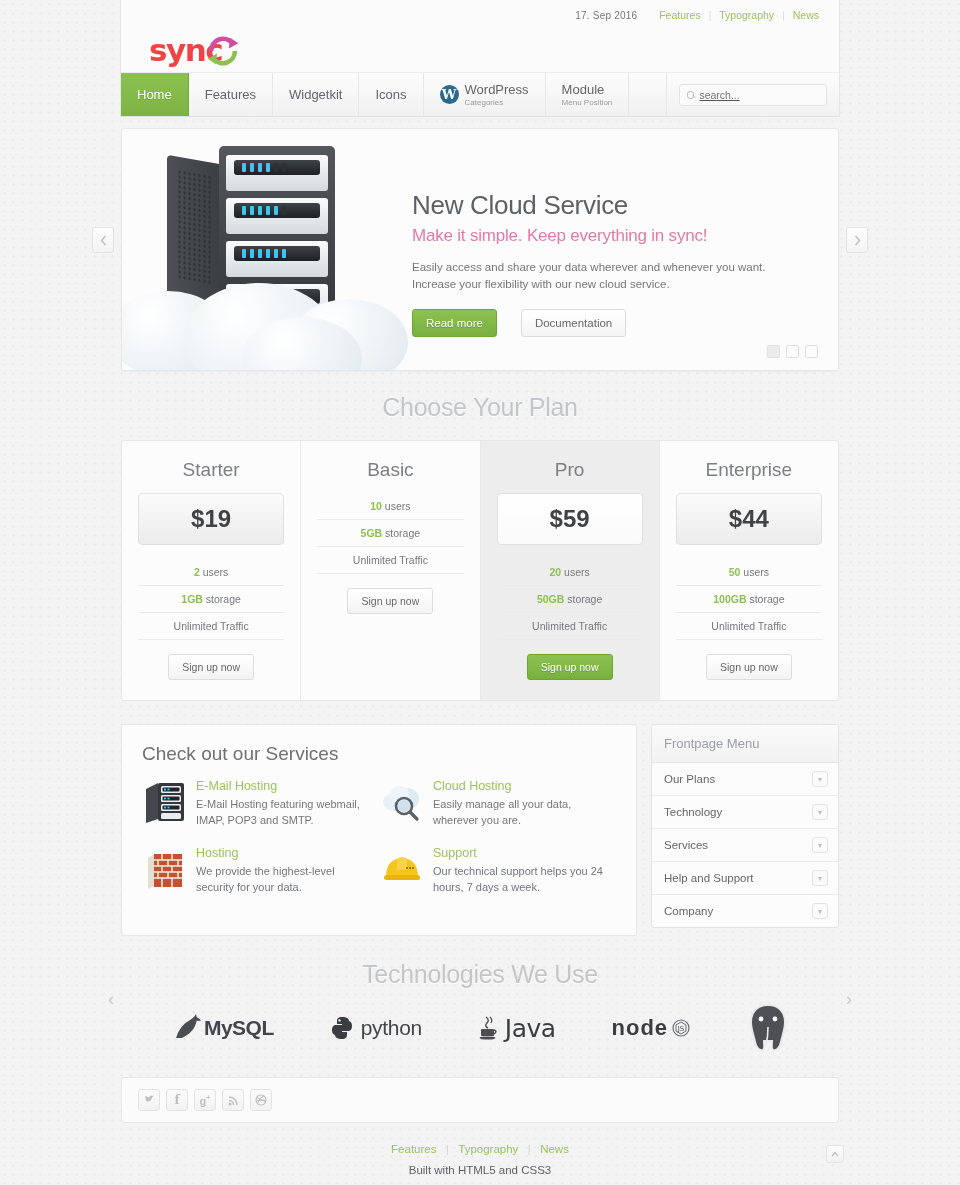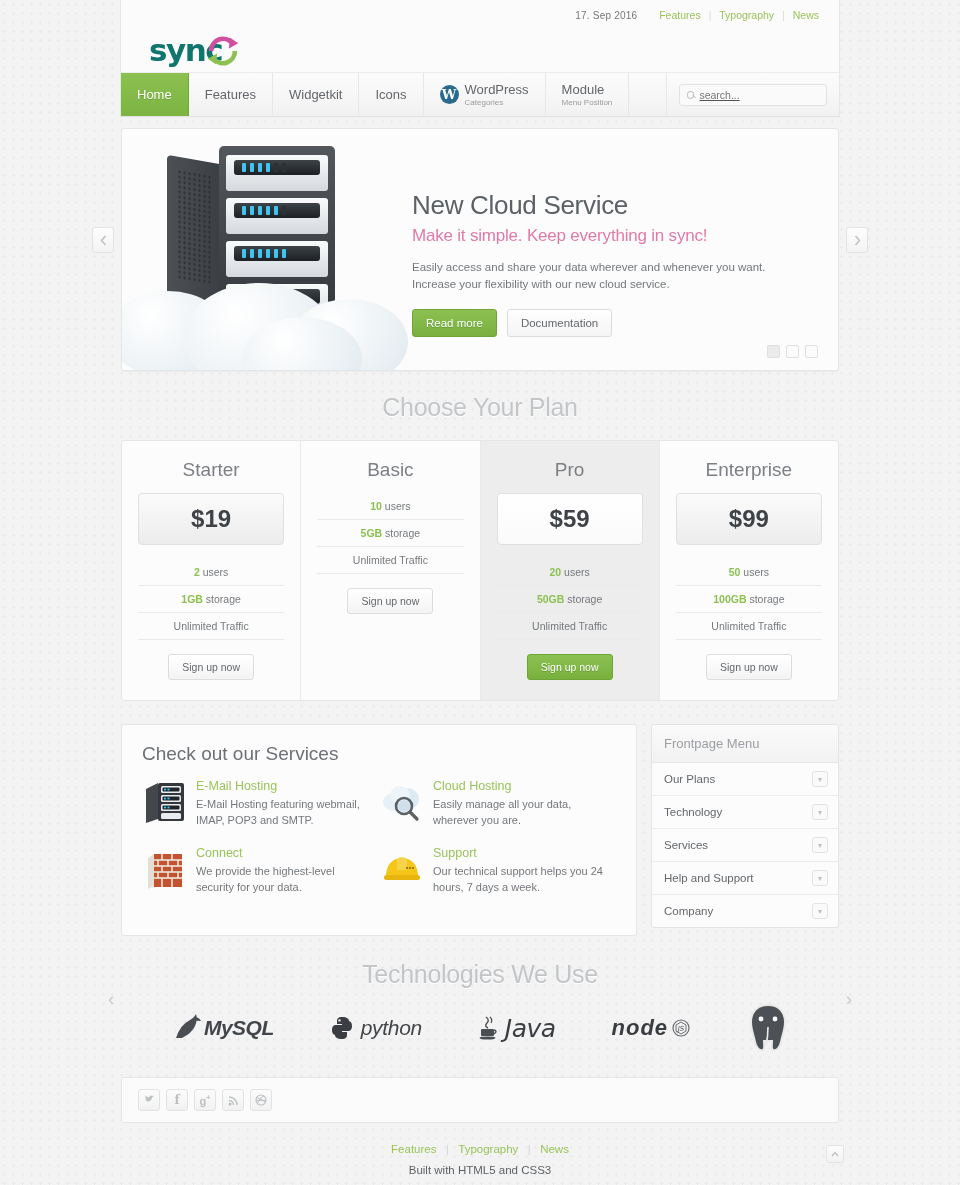--- a/index.html
+++ b/index.html
@@ -45,21 +45,21 @@
     font-size: 10.5px;
     padding: 0 8px;
   }
   .toolbar-sep { color: #d8d8d8; font-size: 10px; }
 
   .logo-row { height: 42px; padding-left: 28px; display: flex; align-items: flex-start; }
   .logo { position: relative; width: 95px; height: 40px; }
   .logo-text {
     font-size: 31px;
     font-weight: bold;
-    color: #0f766e;
+    color: #ef4444;
     letter-spacing: -1.5px;
     line-height: 40px;
     font-family: "DejaVu Sans", sans-serif;
   }
   .logo-ring { position: absolute; left: 56px; top: 4px; width: 36px; height: 34px; }
 
   
   .navbar {
     height: 44px;
     display: flex;
@@ -138,21 +138,21 @@
     font-size: 26px; color: #5c6166; font-weight: normal;
     letter-spacing: -0.3px; line-height: 32px;
   }
   .slide-sub {
     font-size: 17px; color: #e07ba8; margin-top: 5px; letter-spacing: -0.2px;
   }
   .slide-text {
     font-size: 11.5px; color: #74787c; line-height: 17px;
     margin-top: 13px; max-width: 400px;
   }
-  .slide-buttons { display: flex; gap: 10px; margin-top: 16px; }
+  .slide-buttons { display: flex; gap: 24px; margin-top: 16px; }
   .btn-green {
     background: linear-gradient(to bottom, #8cc152, #79b03e);
     color: #fff; font-size: 11.5px; padding: 7px 13px;
     border: 1px solid #6fa437; border-radius: 3px; cursor: pointer;
     text-shadow: 0 1px 0 rgba(0,0,0,0.18);
   }
   .btn-white {
     background: linear-gradient(to bottom, #ffffff, #f4f4f4);
     color: #65696d; font-size: 11.5px; padding: 7px 13px;
     border: 1px solid #dcdcdc; border-radius: 3px; cursor: pointer;
@@ -316,21 +316,21 @@
     width: 16px; height: 16px; border: 1px solid #e2e2e2; border-radius: 3px;
     background: #fafafa;
     display: flex; align-items: center; justify-content: center;
     color: #c0c0c0; font-size: 8px;
   }
 
   
   .tech-section { width: 760px; margin: 0 auto; position: relative; }
   .tech-row {
     display: flex; align-items: center; justify-content: space-around;
-    height: 78px; padding: 0 42px; font-style: italic;
+    height: 78px; padding: 0 42px;
   }
   .tech-logo { display: flex; align-items: center; color: #4a4e52; }
   .tech-arrow {
     position: absolute; top: 28px; font-size: 19px; color: #c9cccf; cursor: pointer;
   }
   .tech-arrow.left { left: 8px; }
   .tech-arrow.right { right: 8px; }
 
   
   .mysql-word { font-size: 21px; font-weight: bold; letter-spacing: -0.5px; color: #42464a; }
@@ -573,21 +573,21 @@
         </div>
         <div class="plan-feature">
           <b>50GB</b><span> storage</span>
         </div>
         <div class="plan-feature">Unlimited Traffic</div>
         <button class="plan-btn green">Sign up now</button>
       </div>
 
       <div class="plan">
         <div class="plan-name">Enterprise</div>
-        <div class="plan-price">$99</div>
+        <div class="plan-price">$44</div>
         <div class="plan-feature">
           <b>50</b><span> users</span>
         </div>
         <div class="plan-feature">
           <b>100GB</b><span> storage</span>
         </div>
         <div class="plan-feature">Unlimited Traffic</div>
         <button class="plan-btn">Sign up now</button>
       </div>
     </div>
@@ -661,21 +661,21 @@
                   <line x1="30" y1="20" x2="30" y2="26"></line>
                 <line x1="16" y1="26" x2="16" y2="32"></line>
                   <line x1="26" y1="26" x2="26" y2="32"></line>
                   <line x1="36" y1="26" x2="36" y2="32"></line>
                 <line x1="20" y1="32" x2="20" y2="41"></line>
                   <line x1="30" y1="32" x2="30" y2="41"></line>
               </g>
             </svg>
           </div>
           <div>
-            <div class="service-head">Connect</div>
+            <div class="service-head">Hosting</div>
             <div class="service-desc">We provide the highest-level security for your data.</div>
           </div>
         </div>
 
         <div class="service">
           <div class="service-icon">
             <svg viewBox="0 0 46 46" width="46" height="46">
               <path d="M7 31 Q7 13 23 12 Q39 13 39 31 Z" fill="#f5c518"></path>
               <path d="M18 13 Q23 9 28 13 L28 24 L18 24 Z" fill="#f7d34a"></path>
               <rect x="5" y="29" width="36" height="5" rx="2.5" fill="#e8b50f"></rect>

